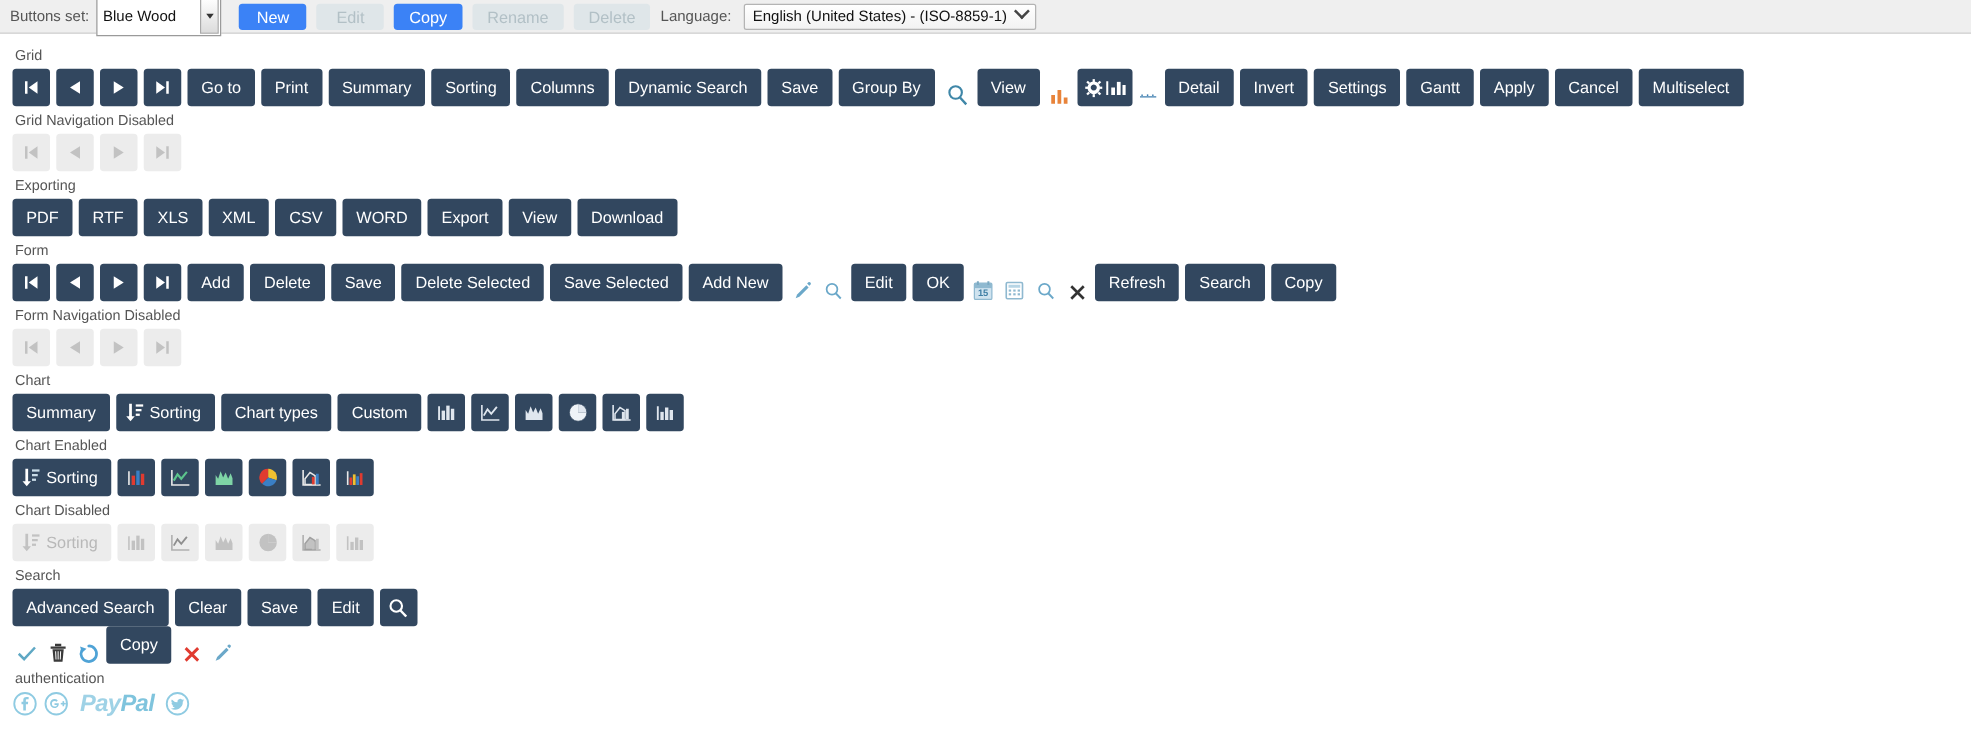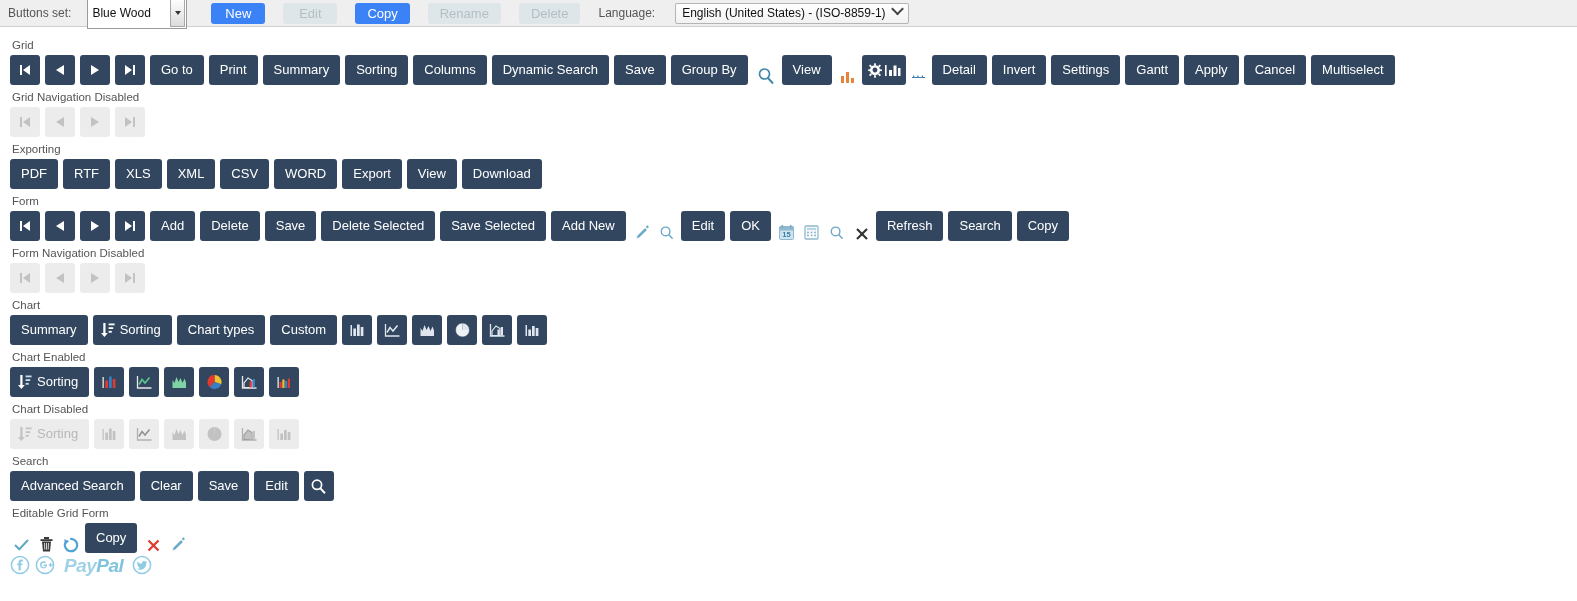--- a/index.html
+++ b/index.html
@@ -12,21 +12,21 @@
     overflow:hidden;
   }
   
   .topbar{
     height:27px;
     background:#efefef;
     border-bottom:1px solid #cfcfcf;
     display:flex;align-items:center;
     padding:0 0 0 8px;
     box-sizing:border-box;
-    gap:10px;
+    gap:0;
   }
   .topbar .lbl{
     font-size:12px;color:#555;margin-right:6px;white-space:nowrap;
   }
   .sel-classic{
     height:32px;width:100px;
     border:1px solid #9a9a9a;
     background:#ffffff;
     font-family:"Liberation Sans", sans-serif;
     font-size:12px;color:#111;
@@ -566,21 +566,20 @@
       <button class="btn sq">
         <svg width="17" height="17" viewBox="0 0 17 17">
             <circle cx="7" cy="6.8" r="4.6" fill="none" stroke="#fff" stroke-width="1.7"></circle>
             <line x1="10.4" y1="10.4" x2="15" y2="15.2" stroke="#fff" stroke-width="2"></line>
           </svg>
       </button>
     </div>
   </div>
 
   <div class="section">
-    <div class="sec-label">Editable Grid Form</div>
     <div class="row">
       <span class="icoplain sm">
         <svg width="17" height="17" viewBox="0 0 17 17">
             <polyline points="2,9 6.3,13.3 15,4" fill="none" stroke="#5fa8c4" stroke-width="2"></polyline>
           </svg>
       </span>
       <span class="icoplain sm">
         <svg width="15" height="17" viewBox="0 0 15 17">
             <rect x="1.5" y="3.2" width="12" height="1.8" fill="#3a3a3a"></rect>
             <rect x="5" y="1" width="5" height="2" fill="#3a3a3a"></rect>
@@ -608,20 +607,21 @@
       <span class="icoplain sm">
         <svg width="16" height="16" viewBox="0 0 16 16">
             <path d="M2.5 13.5 l1.2-3 7.4-7.4 1.8 1.8 -7.4 7.4z" fill="#6ba8c9"></path>
             <path d="M11.7 1.8 l1.8 1.8 1-1a1.3 1.3 0 0 0 -1.8-1.8z" fill="#6ba8c9"></path>
           </svg>
       </span>
     </div>
   </div>
 
   <div class="section">
+    <div class="sec-label">authentication</div>
     <div class="authrow">
       <span>
         <svg width="20" height="20" viewBox="0 0 20 20">
             <circle cx="10" cy="10" r="8.6" fill="none" stroke="#8fcbe2" stroke-width="1.5"></circle>
             <path d="M11.6 6.4 h1.3 V4.6 h-1.8 c-1.6 0-2.5 0.9-2.5 2.5 v1.3 H7.2 v1.9 h1.4 v5.1 h2.1 v-5.1 h1.6 l0.25-1.9 h-1.85 V7.5 c0-0.7 0.25-1.1 0.9-1.1z" fill="#8fcbe2"></path>
           </svg>
       </span>
       <span>
         <svg width="20" height="20" viewBox="0 0 20 20">
             <circle cx="10" cy="10" r="8.6" fill="none" stroke="#8fcbe2" stroke-width="1.5"></circle>

